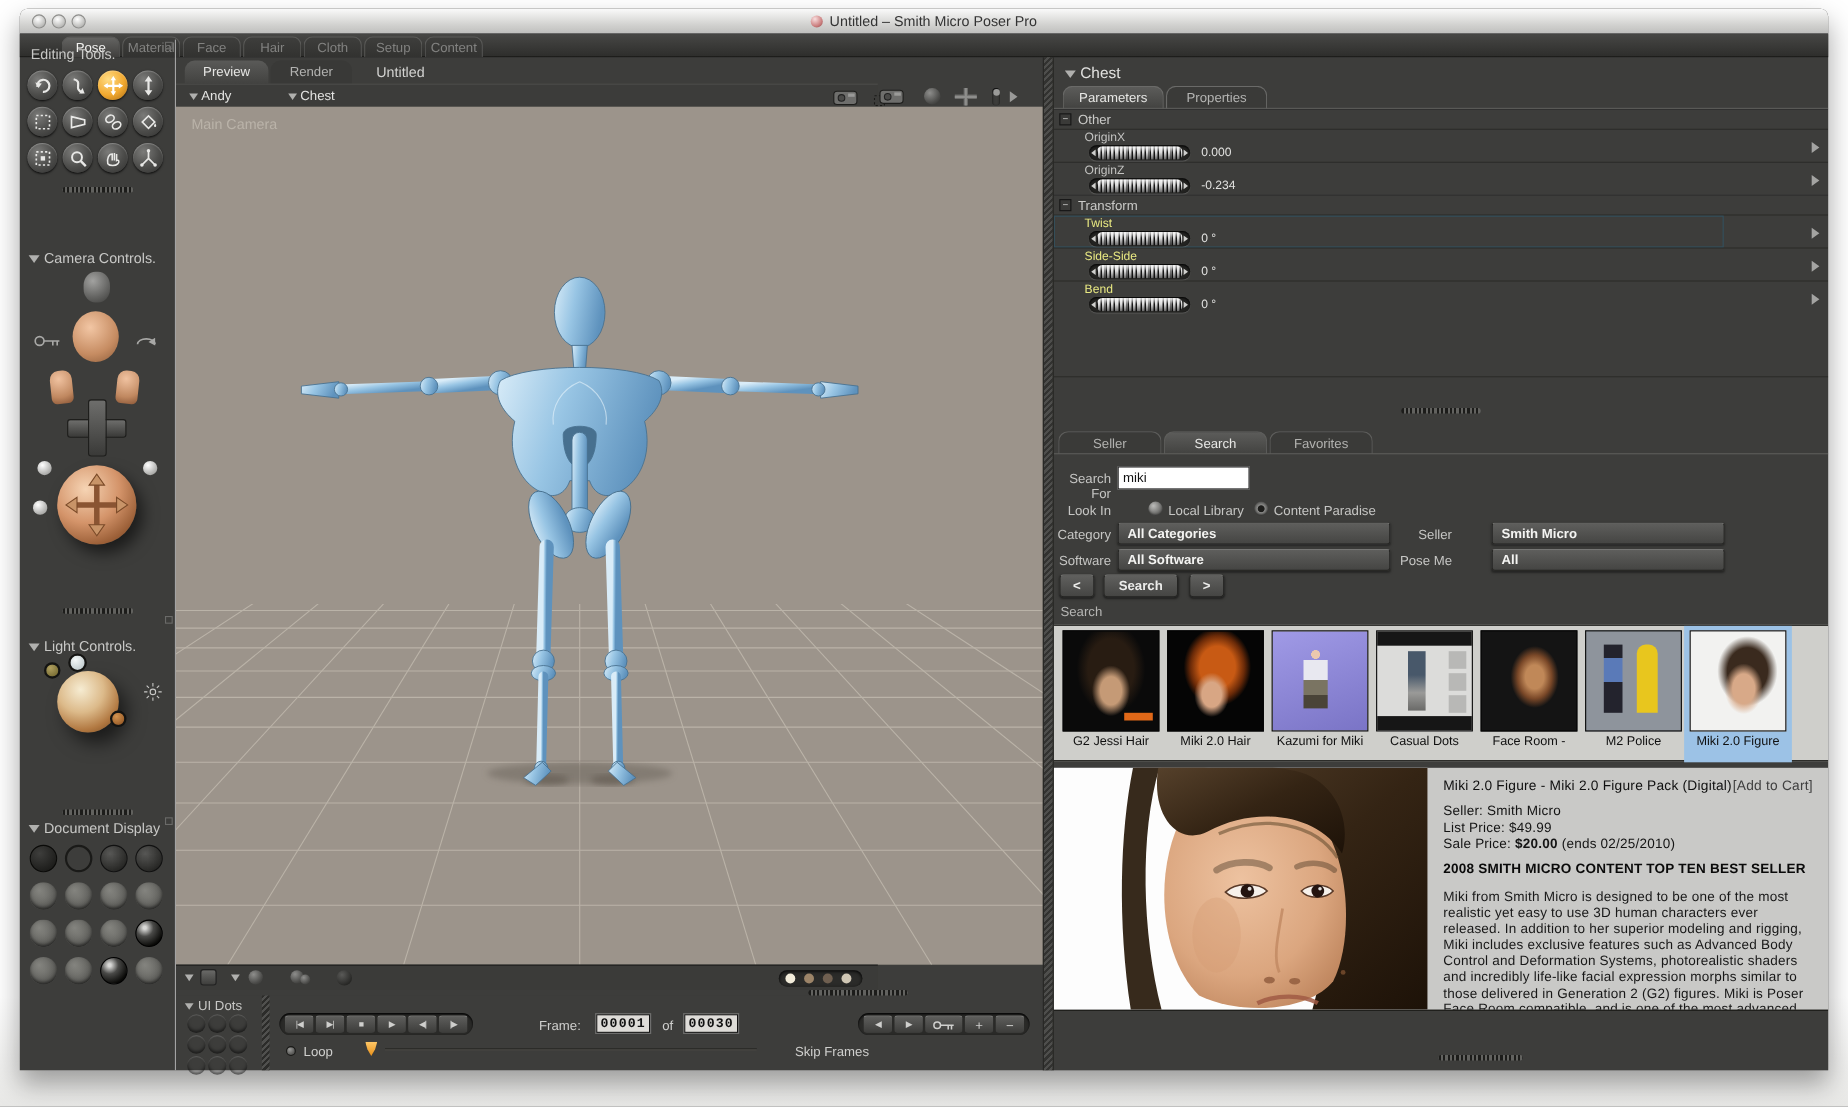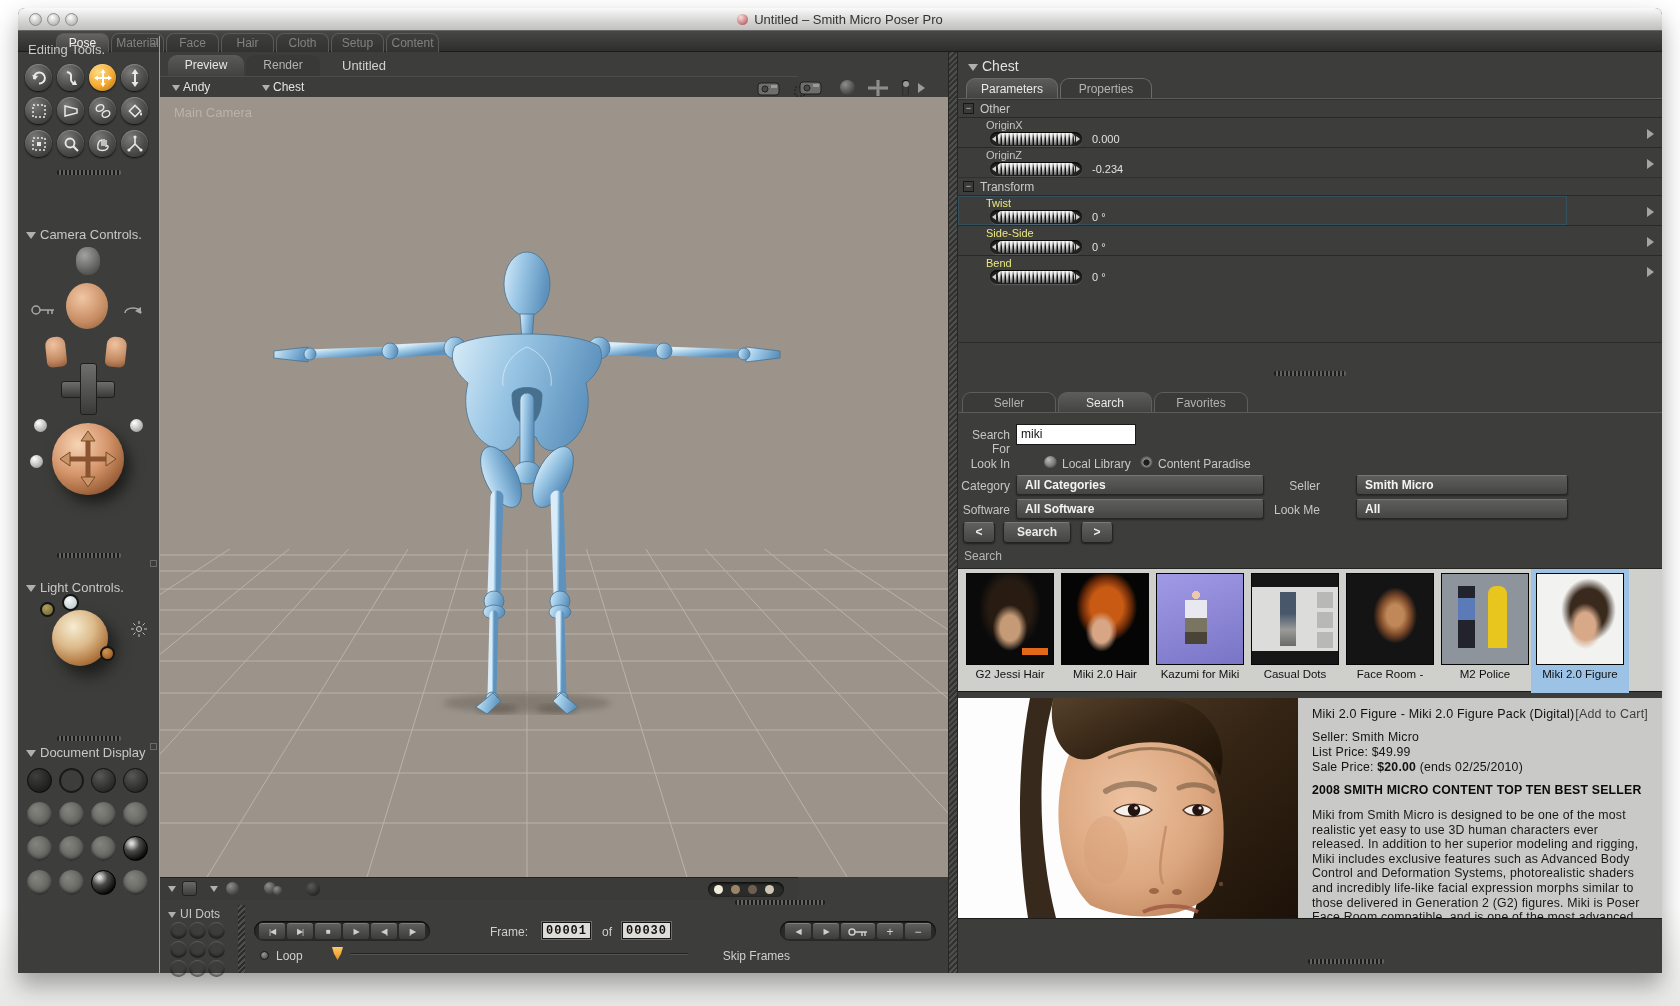--- a/index.html
+++ b/index.html
@@ -564,21 +564,21 @@
     <div class="rad" style="left:86px;top:404px"></div>
     <div class="radlab" style="left:104px;top:405px">Local Library</div>
     <div class="rad on" style="left:182px;top:404px"></div>
     <div class="radlab" style="left:200px;top:405px">Content Paradise</div>
     <div class="rlabel" style="left:0;width:52px;top:427px">Category</div>
     <div class="dd" style="left:58px;top:423px;width:248px">All Categories</div>
     <div class="rlabel" style="left:300px;width:62px;top:427px">Seller</div>
     <div class="dd" style="left:398px;top:423px;width:212px">Smith Micro</div>
     <div class="rlabel" style="left:0;width:52px;top:451px">Software</div>
     <div class="dd" style="left:58px;top:447px;width:248px">All Software</div>
-    <div class="rlabel" style="left:300px;width:62px;top:451px">Look Me</div>
+    <div class="rlabel" style="left:300px;width:62px;top:451px">Pose Me</div>
     <div class="dd" style="left:398px;top:447px;width:212px">All</div>
     <div class="btn" style="left:5px;top:470px;width:32px">&lt;</div>
     <div class="btn" style="left:45px;top:470px;width:68px">Search</div>
     <div class="btn" style="left:123px;top:470px;width:32px">&gt;</div>
     <div class="reslabel">Search</div>
     <div class="strip">
       <div class="selbg"></div>
       <div class="titem t1" style="left:8px">
             <i></i>
           </div>

